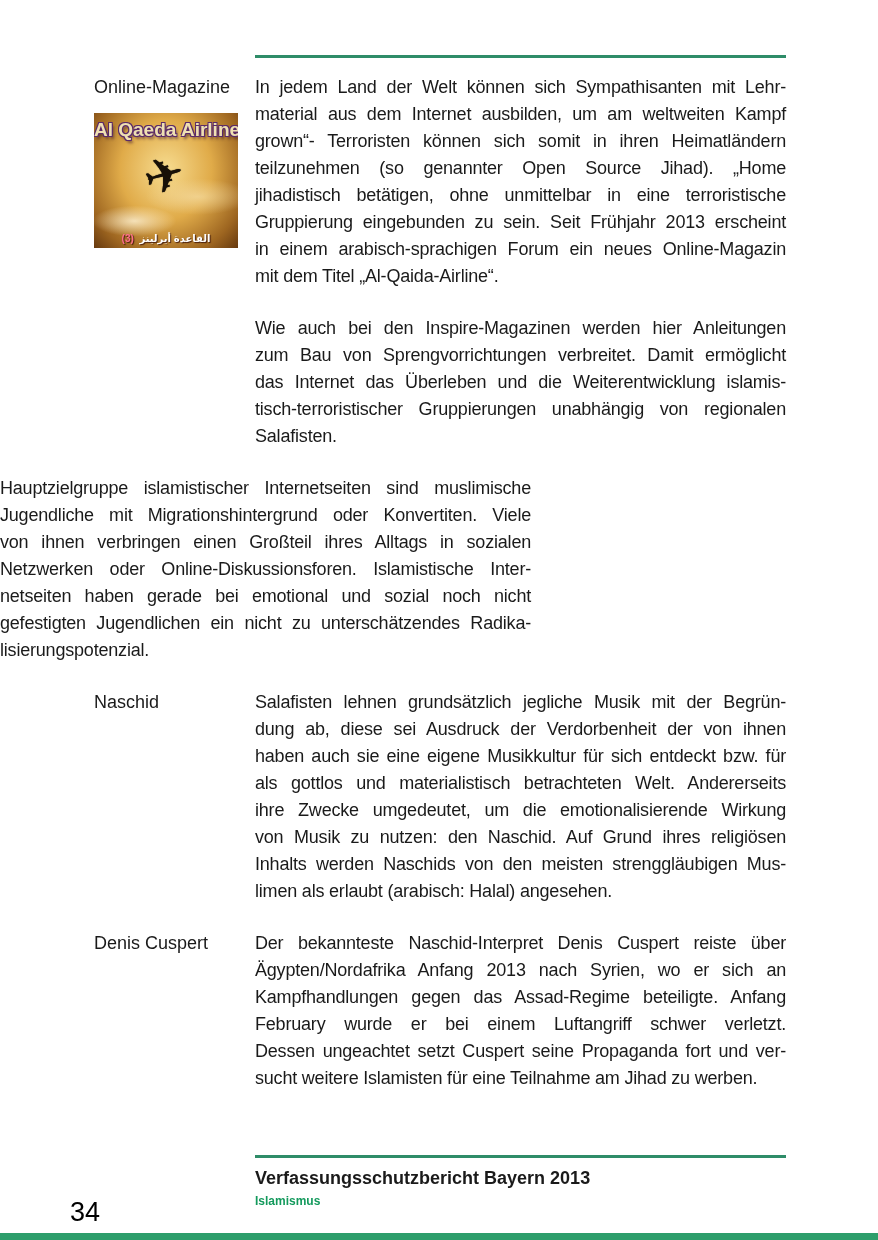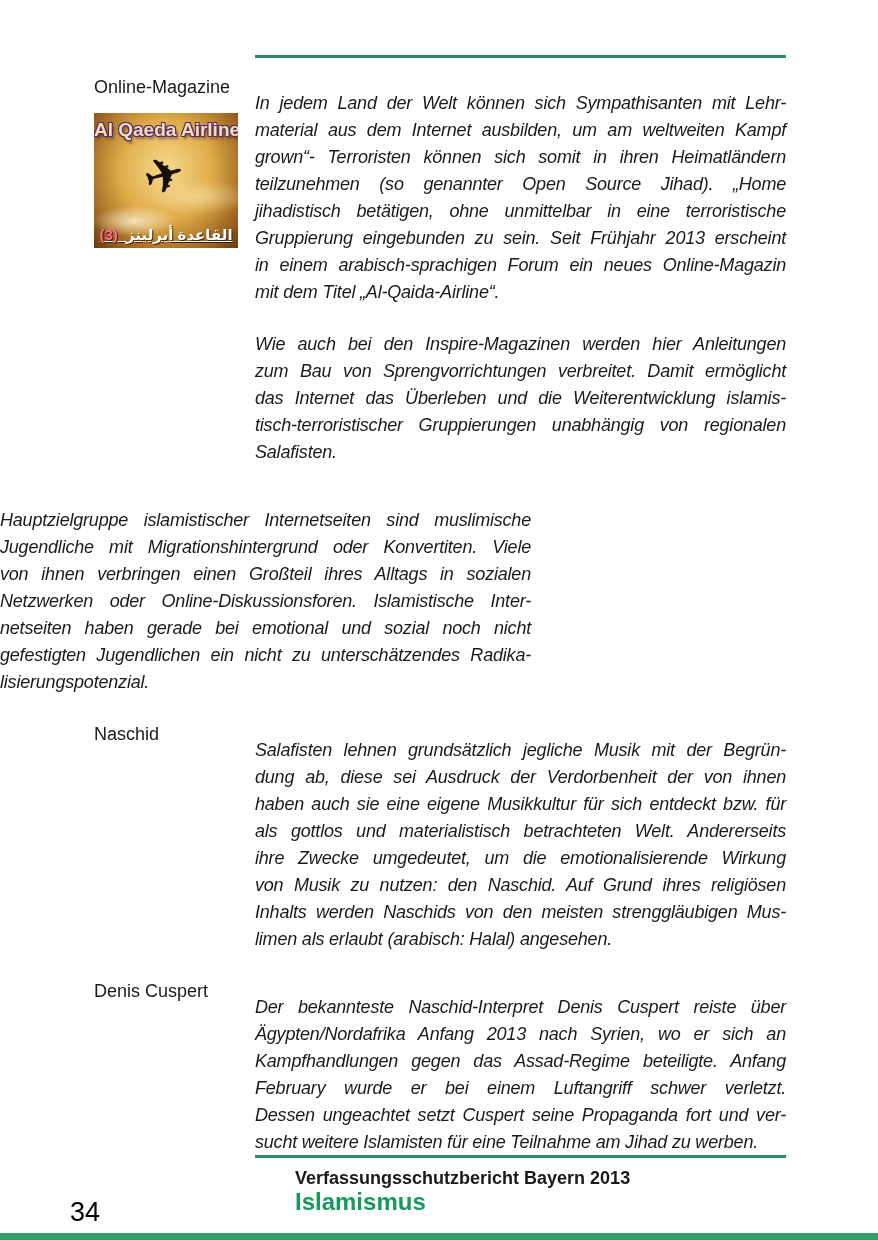--- a/index.html
+++ b/index.html
@@ -12,21 +12,21 @@
   .rule { position:absolute; left:255px; width:531px; height:3px; background:#2e8c68; }
   .rule-top { top:55px; }
   .rule-footer { top:1155px; }
 
   .content { position:absolute; left:0; top:74px; width:878px; }
 
   .section { display:flex; }
   .label-col { width:255px; box-sizing:border-box; padding-left:94px; }
   .margin-label { font-size:18px; line-height:27px; color:#1a1a1a; white-space:nowrap; }
   .text-col { width:531px; }
-  .para { margin:16px 0 25px 0;font-style:italic; }
+  .para { margin:0 0 25px 0; }
   .tl {
     font-size:18px; line-height:27px; letter-spacing:-0.2px;
     text-align:justify; text-align-last:justify; white-space:normal;
   }
   .tl.last { text-align-last:left; }
 
   
   .cover {
     position:relative; width:144px; height:135px; margin-top:12px;
     background:
@@ -42,32 +42,31 @@
     text-shadow:1px 1px 0 #5a2a6a,-1px -1px 0 #5a2a6a,1px -1px 0 #5a2a6a,-1px 1px 0 #5a2a6a,2px 3px 3px rgba(40,10,50,0.6);
   }
   .cover-plane {
     position:absolute; top:34px; left:50px;
     font-family:"DejaVu Sans",sans-serif; font-size:48px; color:#171007;
     transform:rotate(-16deg);
     text-shadow:0 0 1px #171007;
   }
   .cover-arabic {
     position:absolute; bottom:4px; left:0; width:100%;
-    text-align:center; direction:rtl; font-weight:bold; font-size:15px;
+    text-align:center; direction:rtl; font-weight:bold; font-size:10px;
     color:#ffffff; text-shadow:1px 1px 1px rgba(60,20,10,0.9);
     white-space:nowrap;
-    text-decoration:underline;
   }
   .cover-issue { color:#ff6d8e; }
 
   
   .page-number { position:absolute; left:70px; top:1197px; font-size:27px; color:#000000; }
-  .footer-text { position:absolute; left:255px; top:1167px;margin-left:40px; }
+  .footer-text { position:absolute; left:255px; top:1167px; }
   .footer-title { font-size:18px; font-weight:bold; line-height:23px; color:#1a1a1a; }
-  .footer-section { font-size:24px; font-weight:bold; line-height:23px; color:#149a5d; }
+  .footer-section { font-size:12px; font-weight:bold; line-height:23px; color:#149a5d; }
 
   .bottom-bar { position:absolute; left:0; bottom:0; width:878px; height:7px; background:#2e9e6b; }
 </style>
 </head>
 <body>
 
 <div class="page">
 
   <div class="rule rule-top" style="background: rgb(46, 140, 104);"></div>
 

